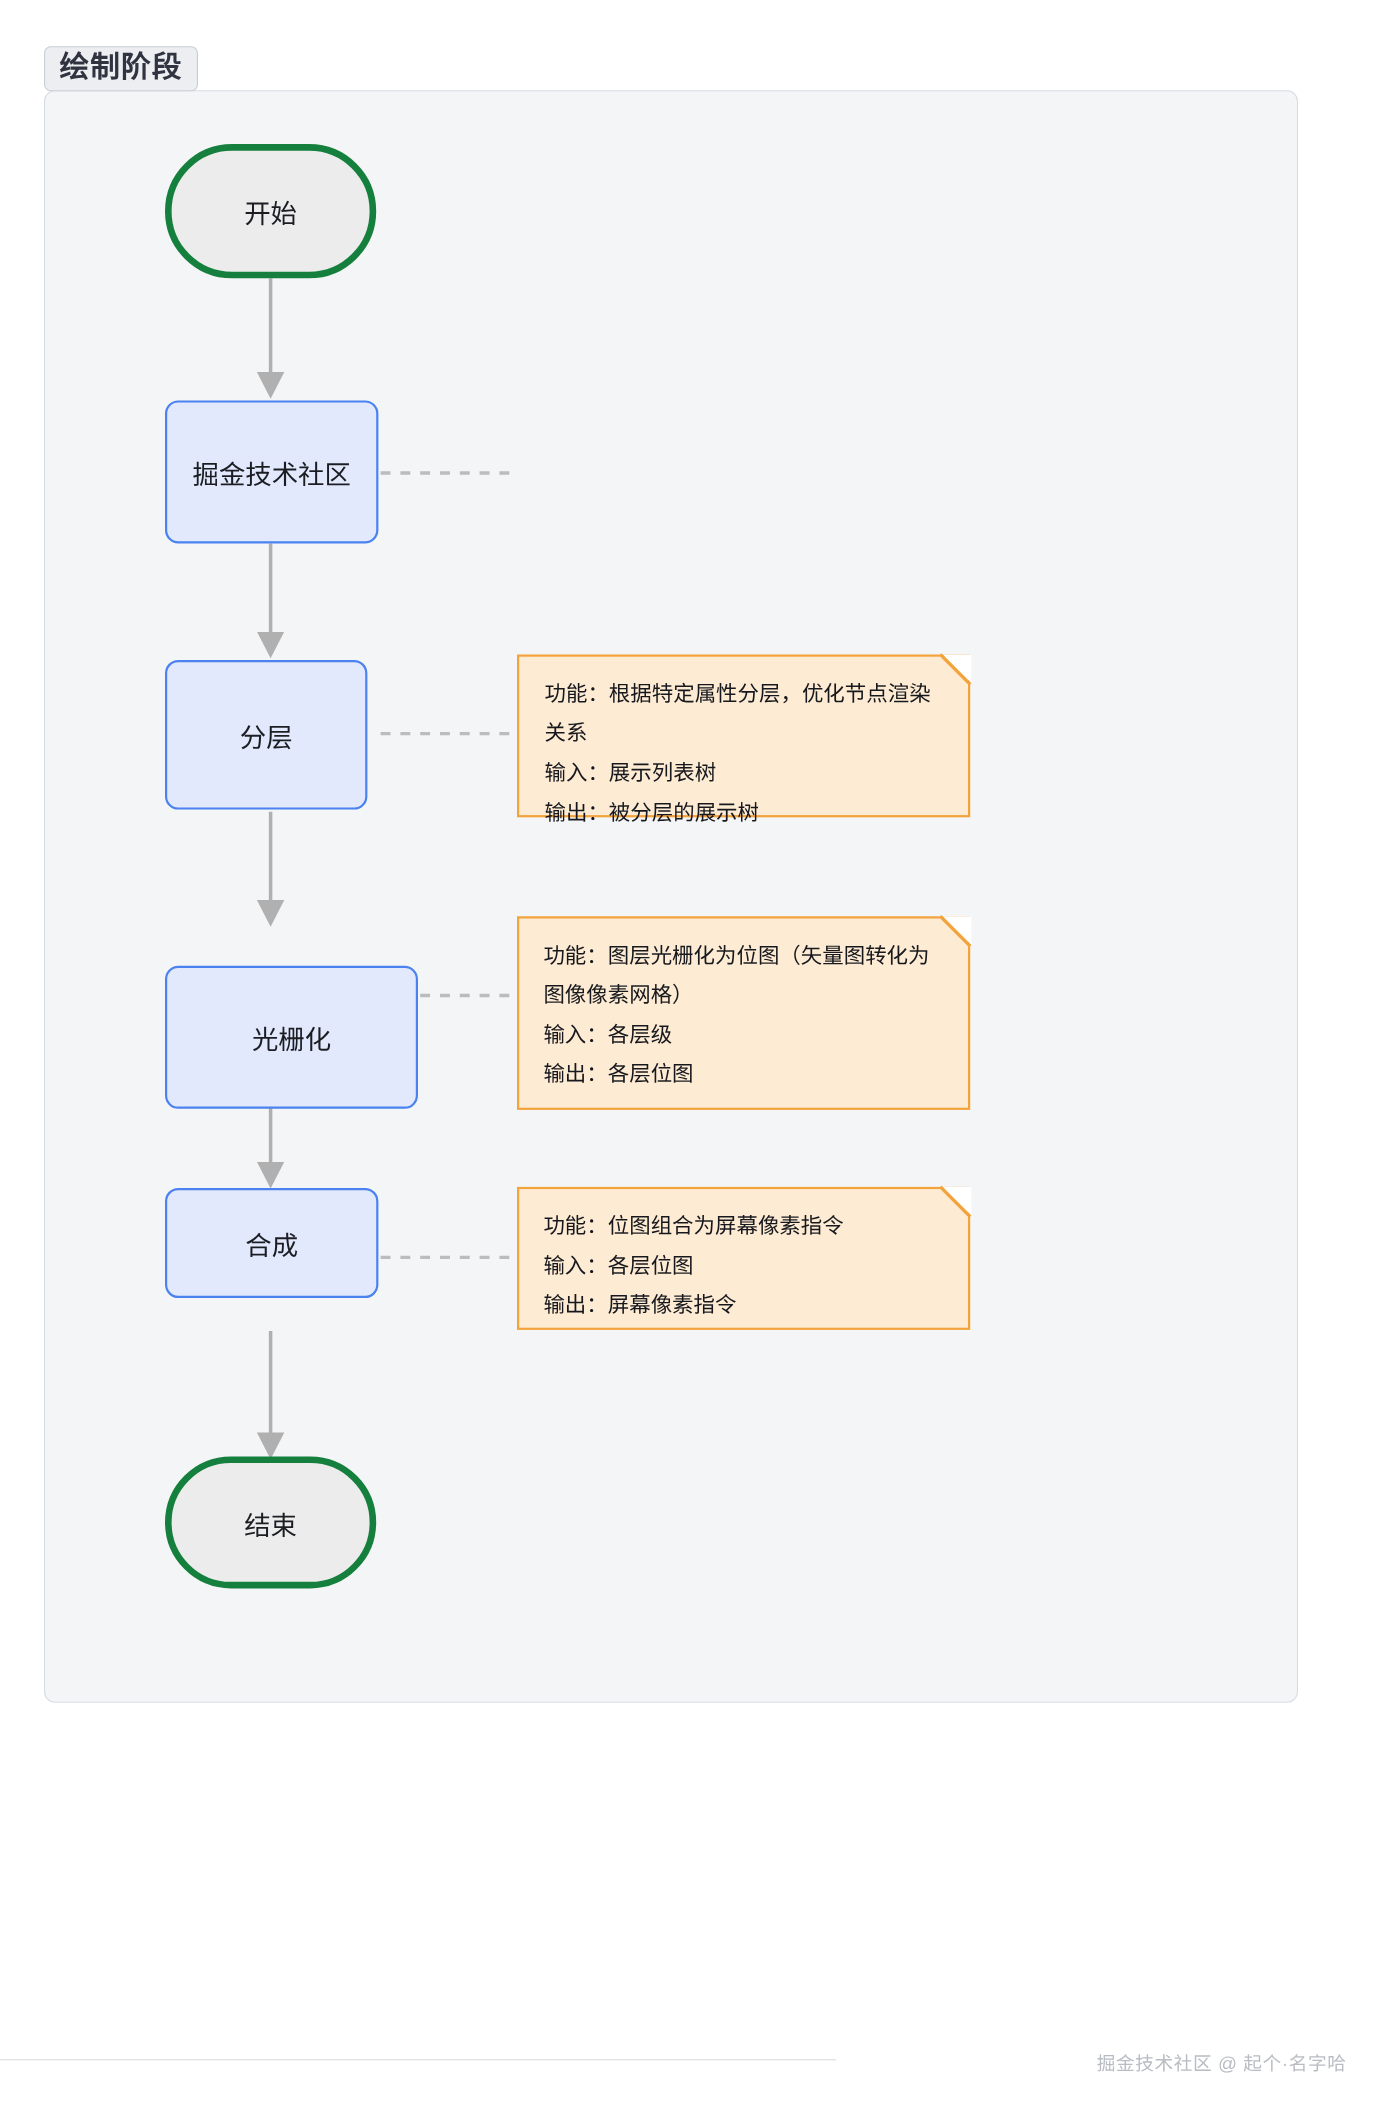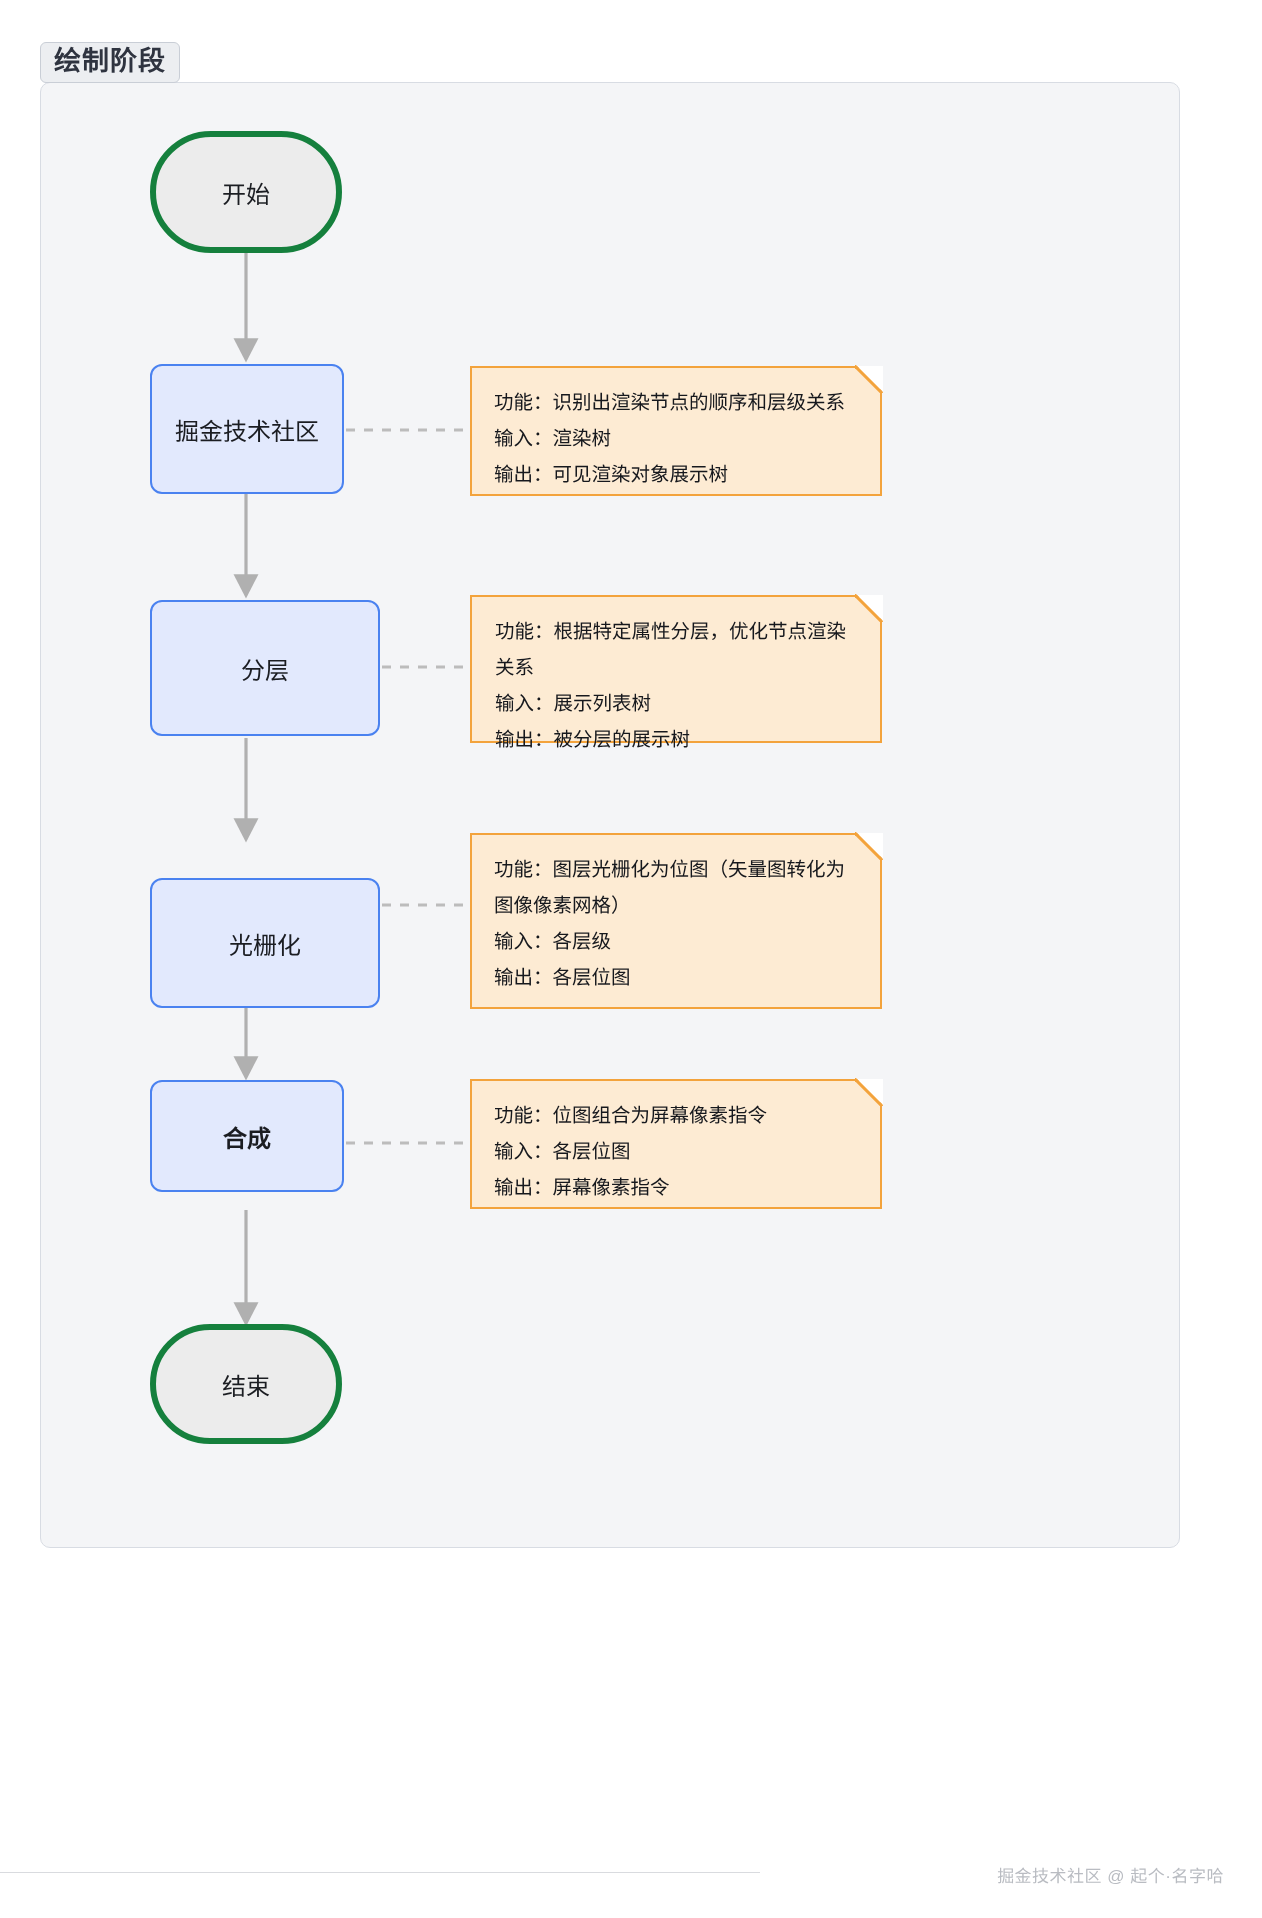--- a/index.html
+++ b/index.html
@@ -184,43 +184,36 @@
   </svg>
 
   <div class="node node-terminal" style="left:150px; top:131px; width:192px; height:122px;">
     <span>开始</span>
   </div>
 
   <div class="node node-process" style="left:150px; top:364px; width:194px; height:130px;">
     <span>掘金技术社区</span>
   </div>
 
-  <div class="node node-process" style="left:150px; top:600px; width:230px; height:136px;">
+  <div class="node node-process" style="left:150px; top:600px; width:184px; height:136px;">
     <span>分层</span>
   </div>
 
   <div class="node node-process" style="left:150px; top:878px; width:230px; height:130px;">
     <span>光栅化</span>
   </div>
 
-  <div class="node node-process" style="left:150px; top:1080px; width:194px; height:112px;font-weight:bold;">
+  <div class="node node-process" style="left:150px; top:1080px; width:194px; height:100px;">
     <span>合成</span>
   </div>
 
   <div class="node node-terminal" style="left:150px; top:1324px; width:192px; height:120px;">
     <span>结束</span>
   </div>
 
-  <div class="note" style="left:470px; top:366px; width:412px; height:130px;">
-    <span class="fold"></span>
-    <span class="fold-edge"></span>
-    <div class="note-line">功能：识别出渲染节点的顺序和层级关系</div>
-    <div class="note-line">输入：渲染树</div>
-    <div class="note-line">输出：可见渲染对象展示树</div>
-  </div>
 
   <div class="note" style="left:470px; top:595px; width:412px; height:148px;padding-left:23px;">
     <span class="fold"></span>
     <span class="fold-edge"></span>
     <div class="note-line wrap">功能：根据特定属性分层，优化节点渲染关系</div>
     <div class="note-line">输入：展示列表树</div>
     <div class="note-line">输出：被分层的展示树</div>
   </div>
 
   <div class="note" style="left:470px; top:833px; width:412px; height:176px;">

